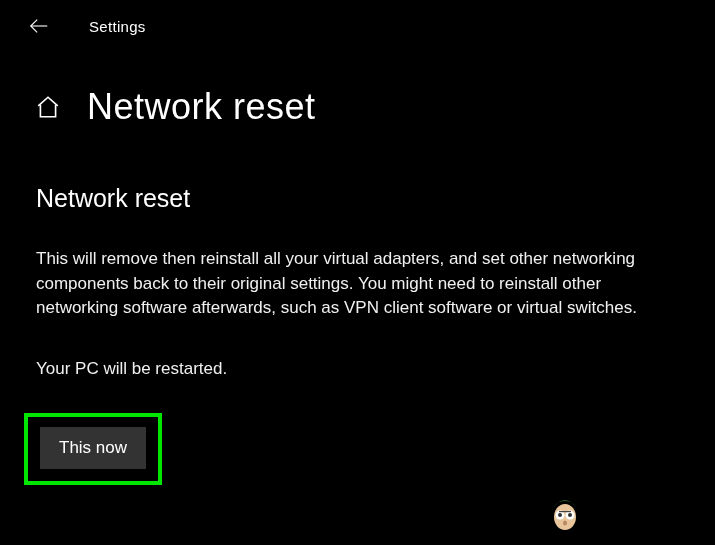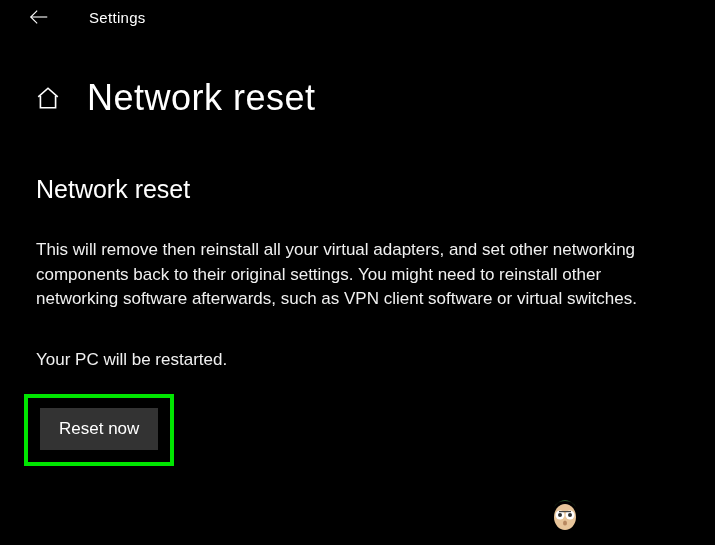--- a/index.html
+++ b/index.html
@@ -9,21 +9,21 @@
       background: #000;
       color: #fff;
       font-family: "Segoe UI", Arial, sans-serif;
       font-weight: 300;
       overflow: hidden;
       position: relative;
     }
     .header-bar {
       display: flex;
       align-items: center;
-      padding: 5px 0 0 27px;
+      padding: 14px 0 0 27px;
       gap: 38px;
     }
     .back-arrow {
       display: inline-flex;
       align-items: center;
       justify-content: center;
       width: 24px;
       height: 24px;
       cursor: pointer;
     }
@@ -63,21 +63,21 @@
       font-weight: 400;
       line-height: 1.45;
       color: #f0f0f0;
       max-width: 640px;
       margin-bottom: 38px;
     }
     .restart-note {
       font-size: 17px;
       font-weight: 400;
       color: #f0f0f0;
-      margin-bottom: 24px;
+      margin-bottom: 34px;
     }
     .reset-wrap {
       display: inline-block;
       border: 4px solid #00e600;
       padding: 10px 12px 12px 12px;
       margin-left: -12px;
     }
     .reset-button {
       background: #333333;
       color: #fff;
@@ -116,21 +116,21 @@
     </svg>
   </span>
   <h1 class="page-title">Network reset</h1>
 </div>
 
 <div class="content">
   <h2 class="section-heading">Network reset</h2>
   <p class="body-text">This will remove then reinstall all your virtual adapters, and set other networking components back to their original settings. You might need to reinstall other networking software afterwards, such as VPN client software or virtual switches.</p>
   <p class="restart-note">Your PC will be restarted.</p>
   <div class="reset-wrap">
-    <button class="reset-button">Reset now</button>
+    <button class="reset-button">This now</button>
   </div>
 </div>
 
 <div class="mascot">
   <svg width="40" height="46" viewBox="0 0 40 46">
     <ellipse cx="20" cy="30" rx="11" ry="13" fill="#e8c59a"></ellipse>
     <path d="M9 20 Q20 6 31 20 Q28 14 20 14 Q12 14 9 20 Z" fill="#2d5a2d"></path>
     <circle cx="15" cy="28" r="4.5" fill="#fff"></circle>
     <circle cx="25" cy="28" r="4.5" fill="#fff"></circle>
     <circle cx="15" cy="28" r="2" fill="#333"></circle>

